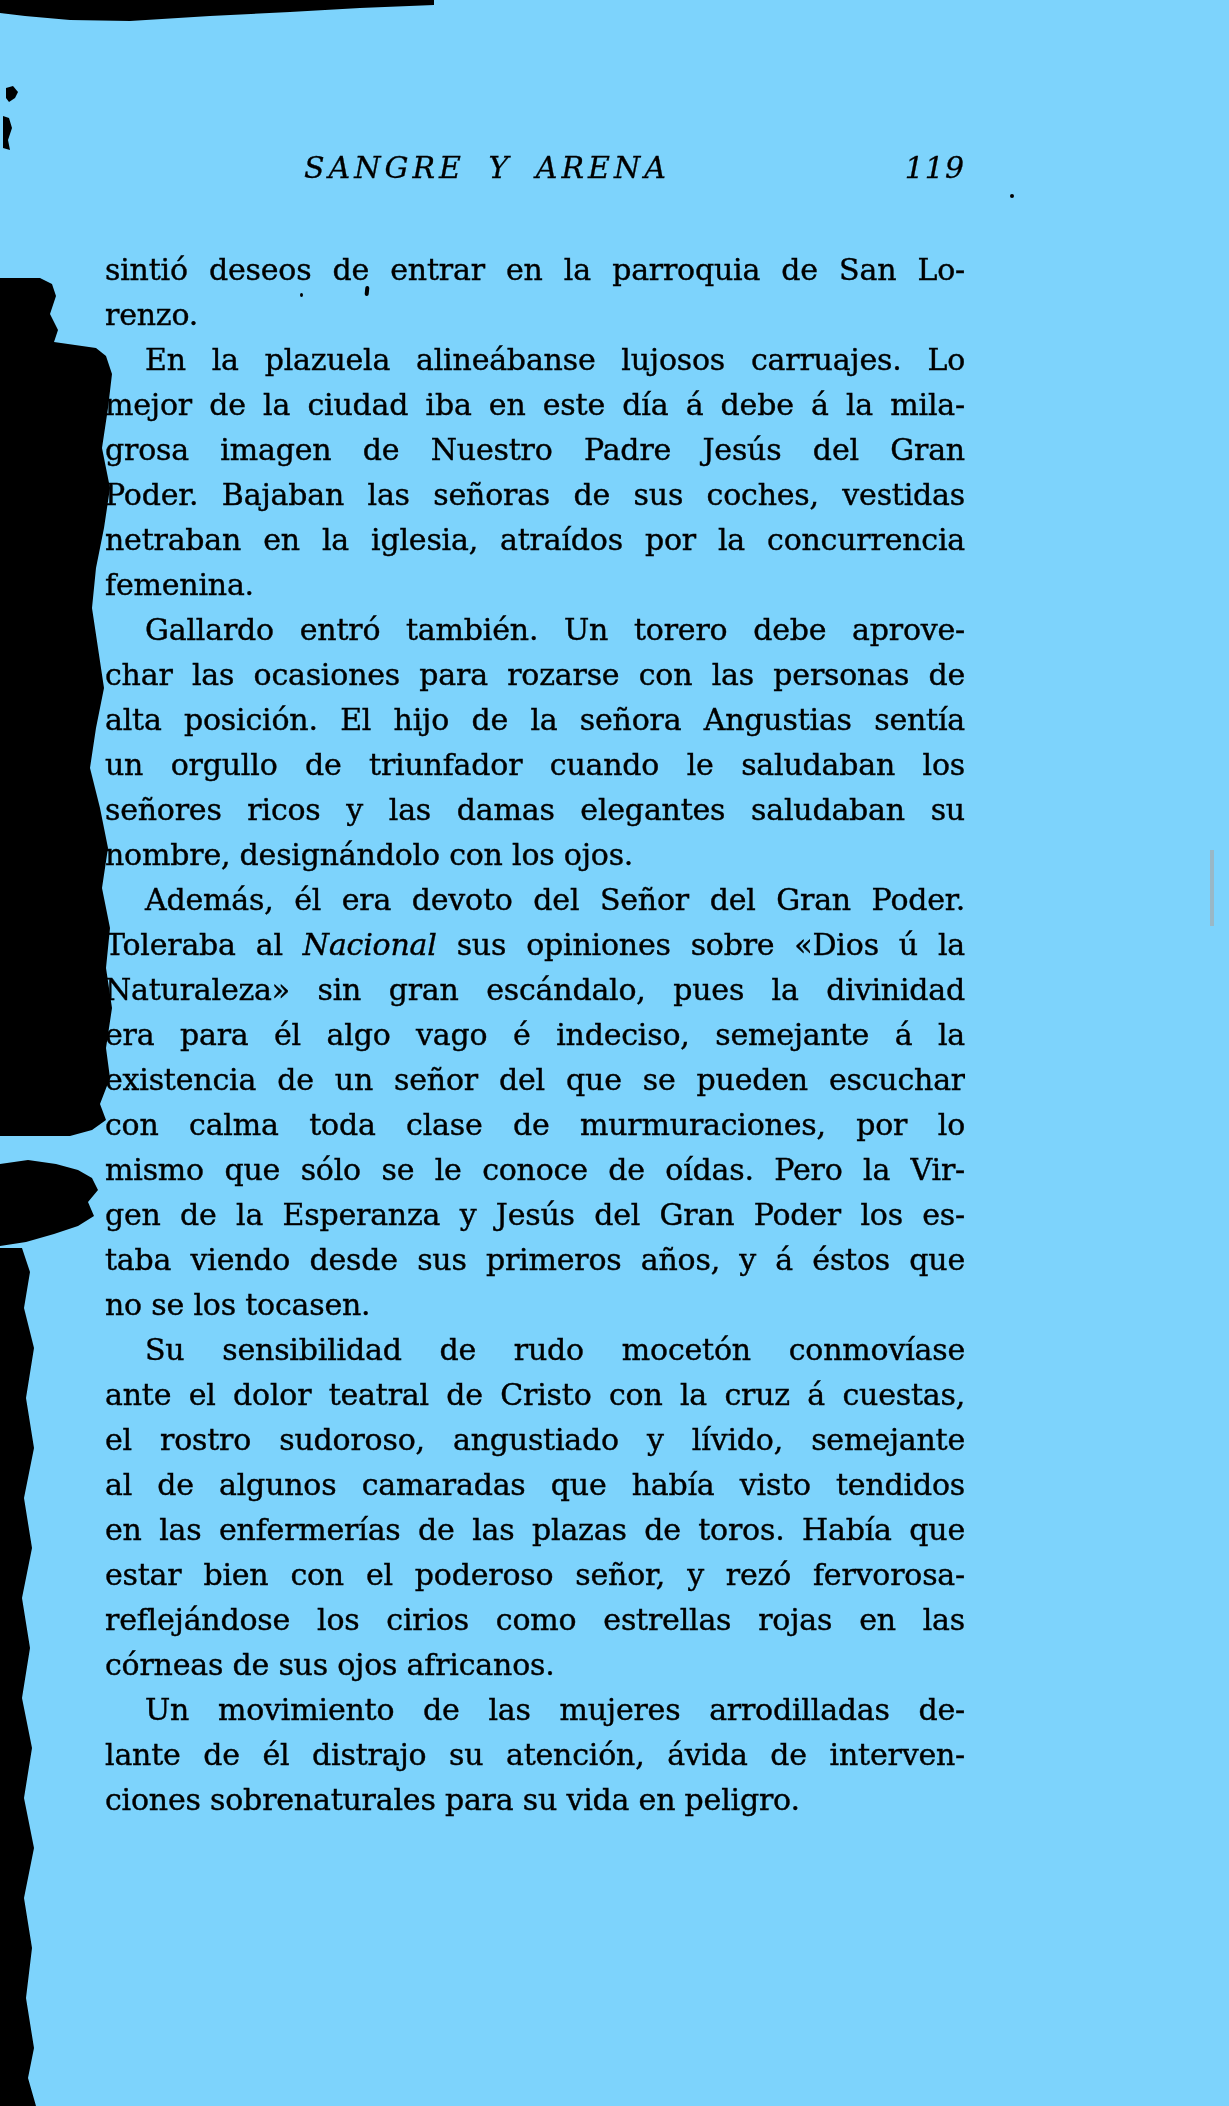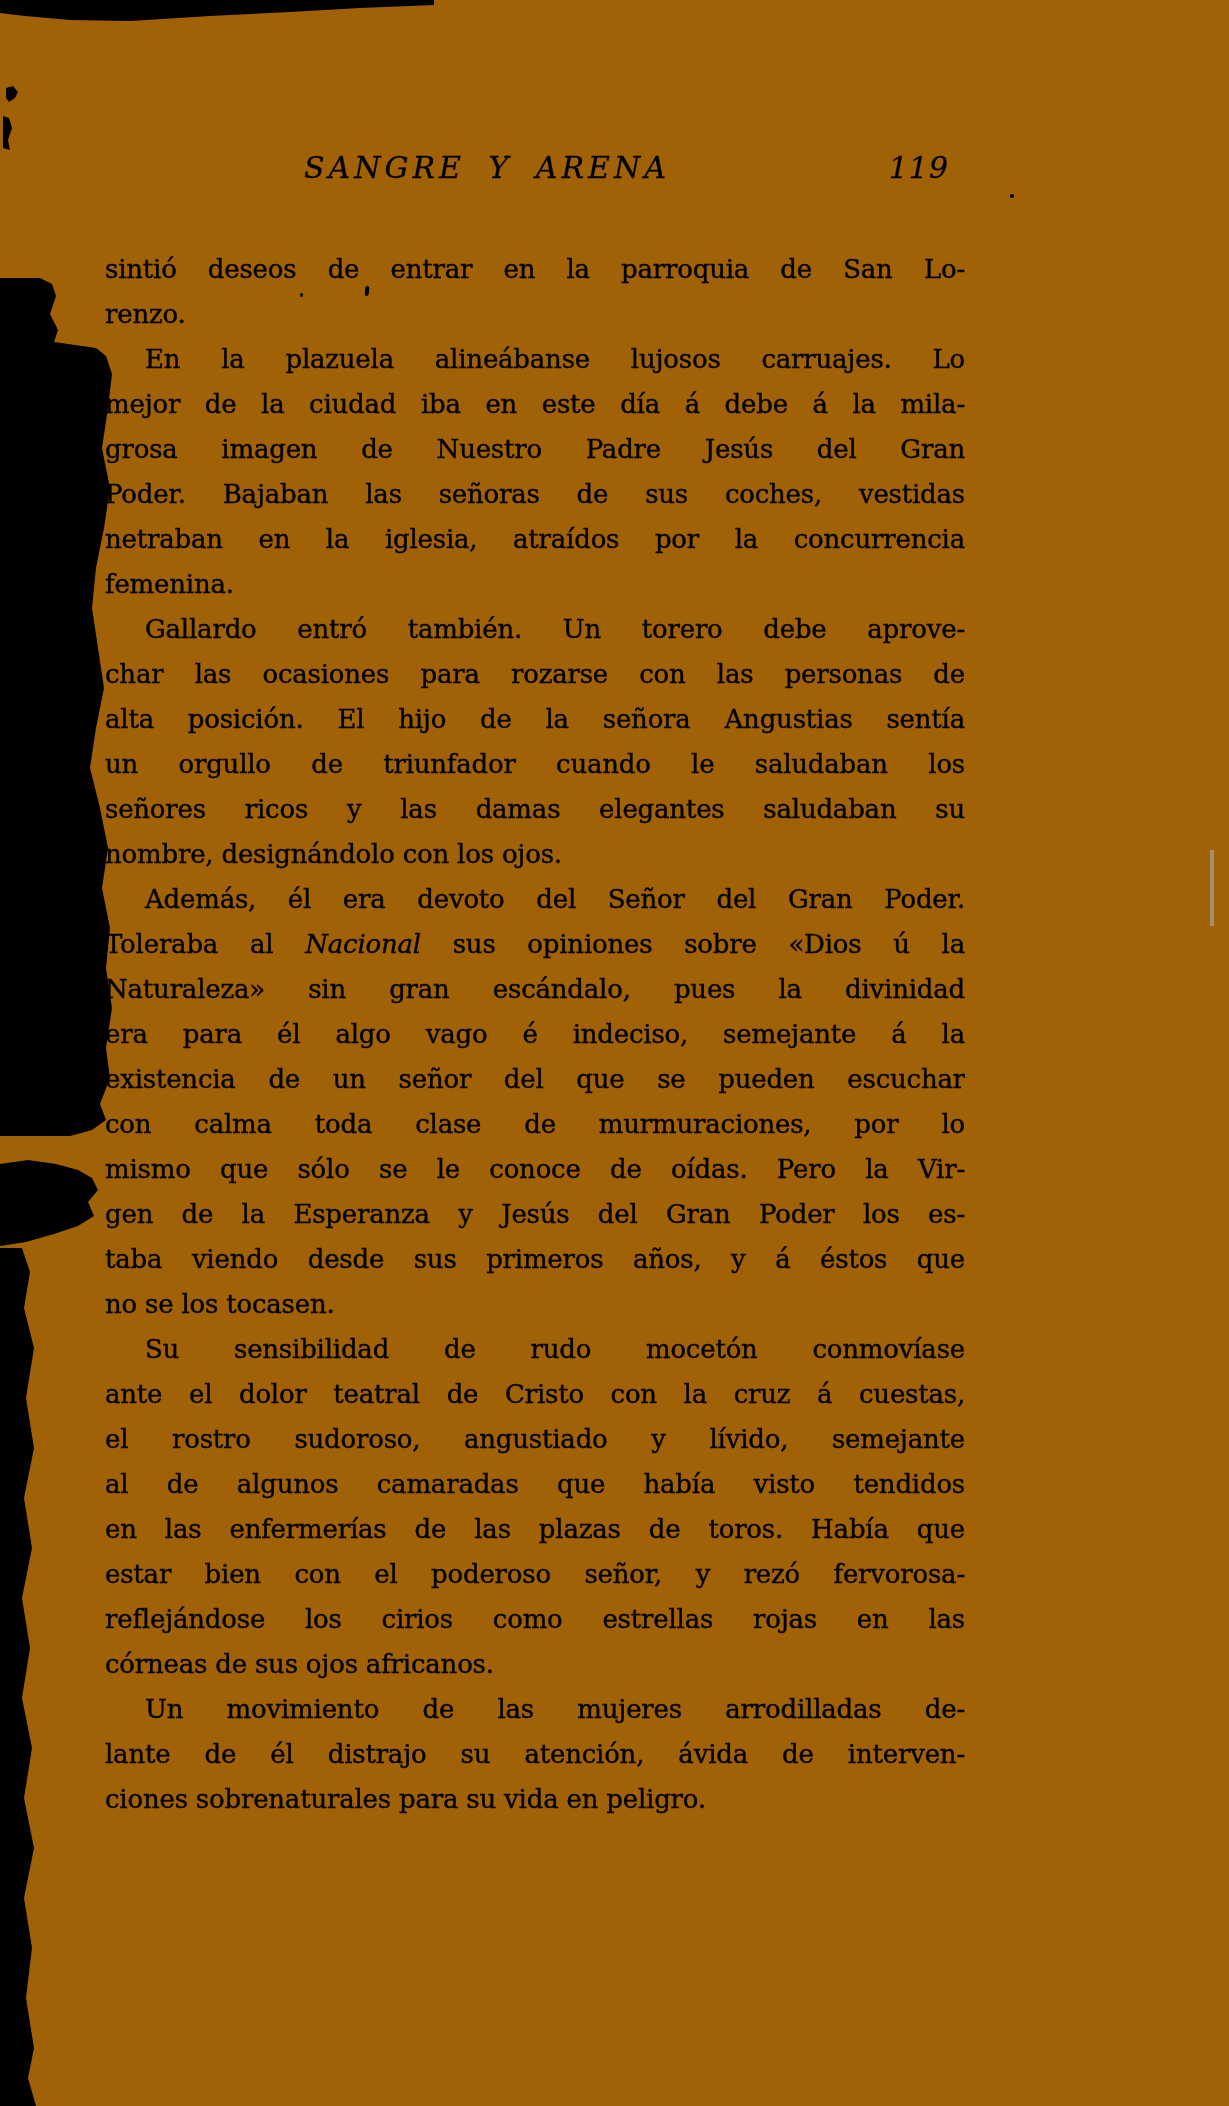--- a/index.html
+++ b/index.html
@@ -4,47 +4,47 @@
 <style>
   html, body {
     margin: 0; padding: 0;
     width: 1229px; height: 2106px;
     background: #ffffff;
     overflow: hidden;
     position: relative;
     font-family: "DejaVu Serif", "Liberation Serif", serif;
     color: #000;
   }
-  .sheet { position: absolute; inset: 0; background: #a16207; }
+  .sheet { position: absolute; inset: 0; background: #7dd3fc; }
 
   
   .page-header {
     position: absolute; left: 105px; top: 146px; width: 860px; height: 44px;
   }
   .header-title {
     position: absolute; left: 0; right: 0; text-align: center;
     transform: translateX(-48px);
     font-style: italic; font-size: 30px; line-height: 44px;
     letter-spacing: 4px; word-spacing: 10px;
     -webkit-text-stroke-width: 0.3px;
   }
   .page-num {
-    position: absolute; right: 16px; top: 0;
+    position: absolute; right: 0; top: 0;
     font-style: italic; font-size: 30px; line-height: 44px;
     letter-spacing: 1px;
     -webkit-text-stroke-width: 0.3px;
   }
 
   
   .text-block {
     position: absolute; left: 105px; top: 247px; width: 860px;
   }
   .par { margin: 0; }
   .line {
-    font-size: 26px; line-height: 45px; height: 45px;
+    font-size: 30px; line-height: 45px; height: 45px;
     letter-spacing: -0.2px;
     text-align: justify; text-align-last: justify;
     overflow: hidden; white-space: normal;
     -webkit-text-stroke-width: 0.4px;
   }
   .line.last { text-align-last: left; }
   .par.indent .line:first-child { text-indent: 40px; }
   .it { font-style: italic; }
 
   

